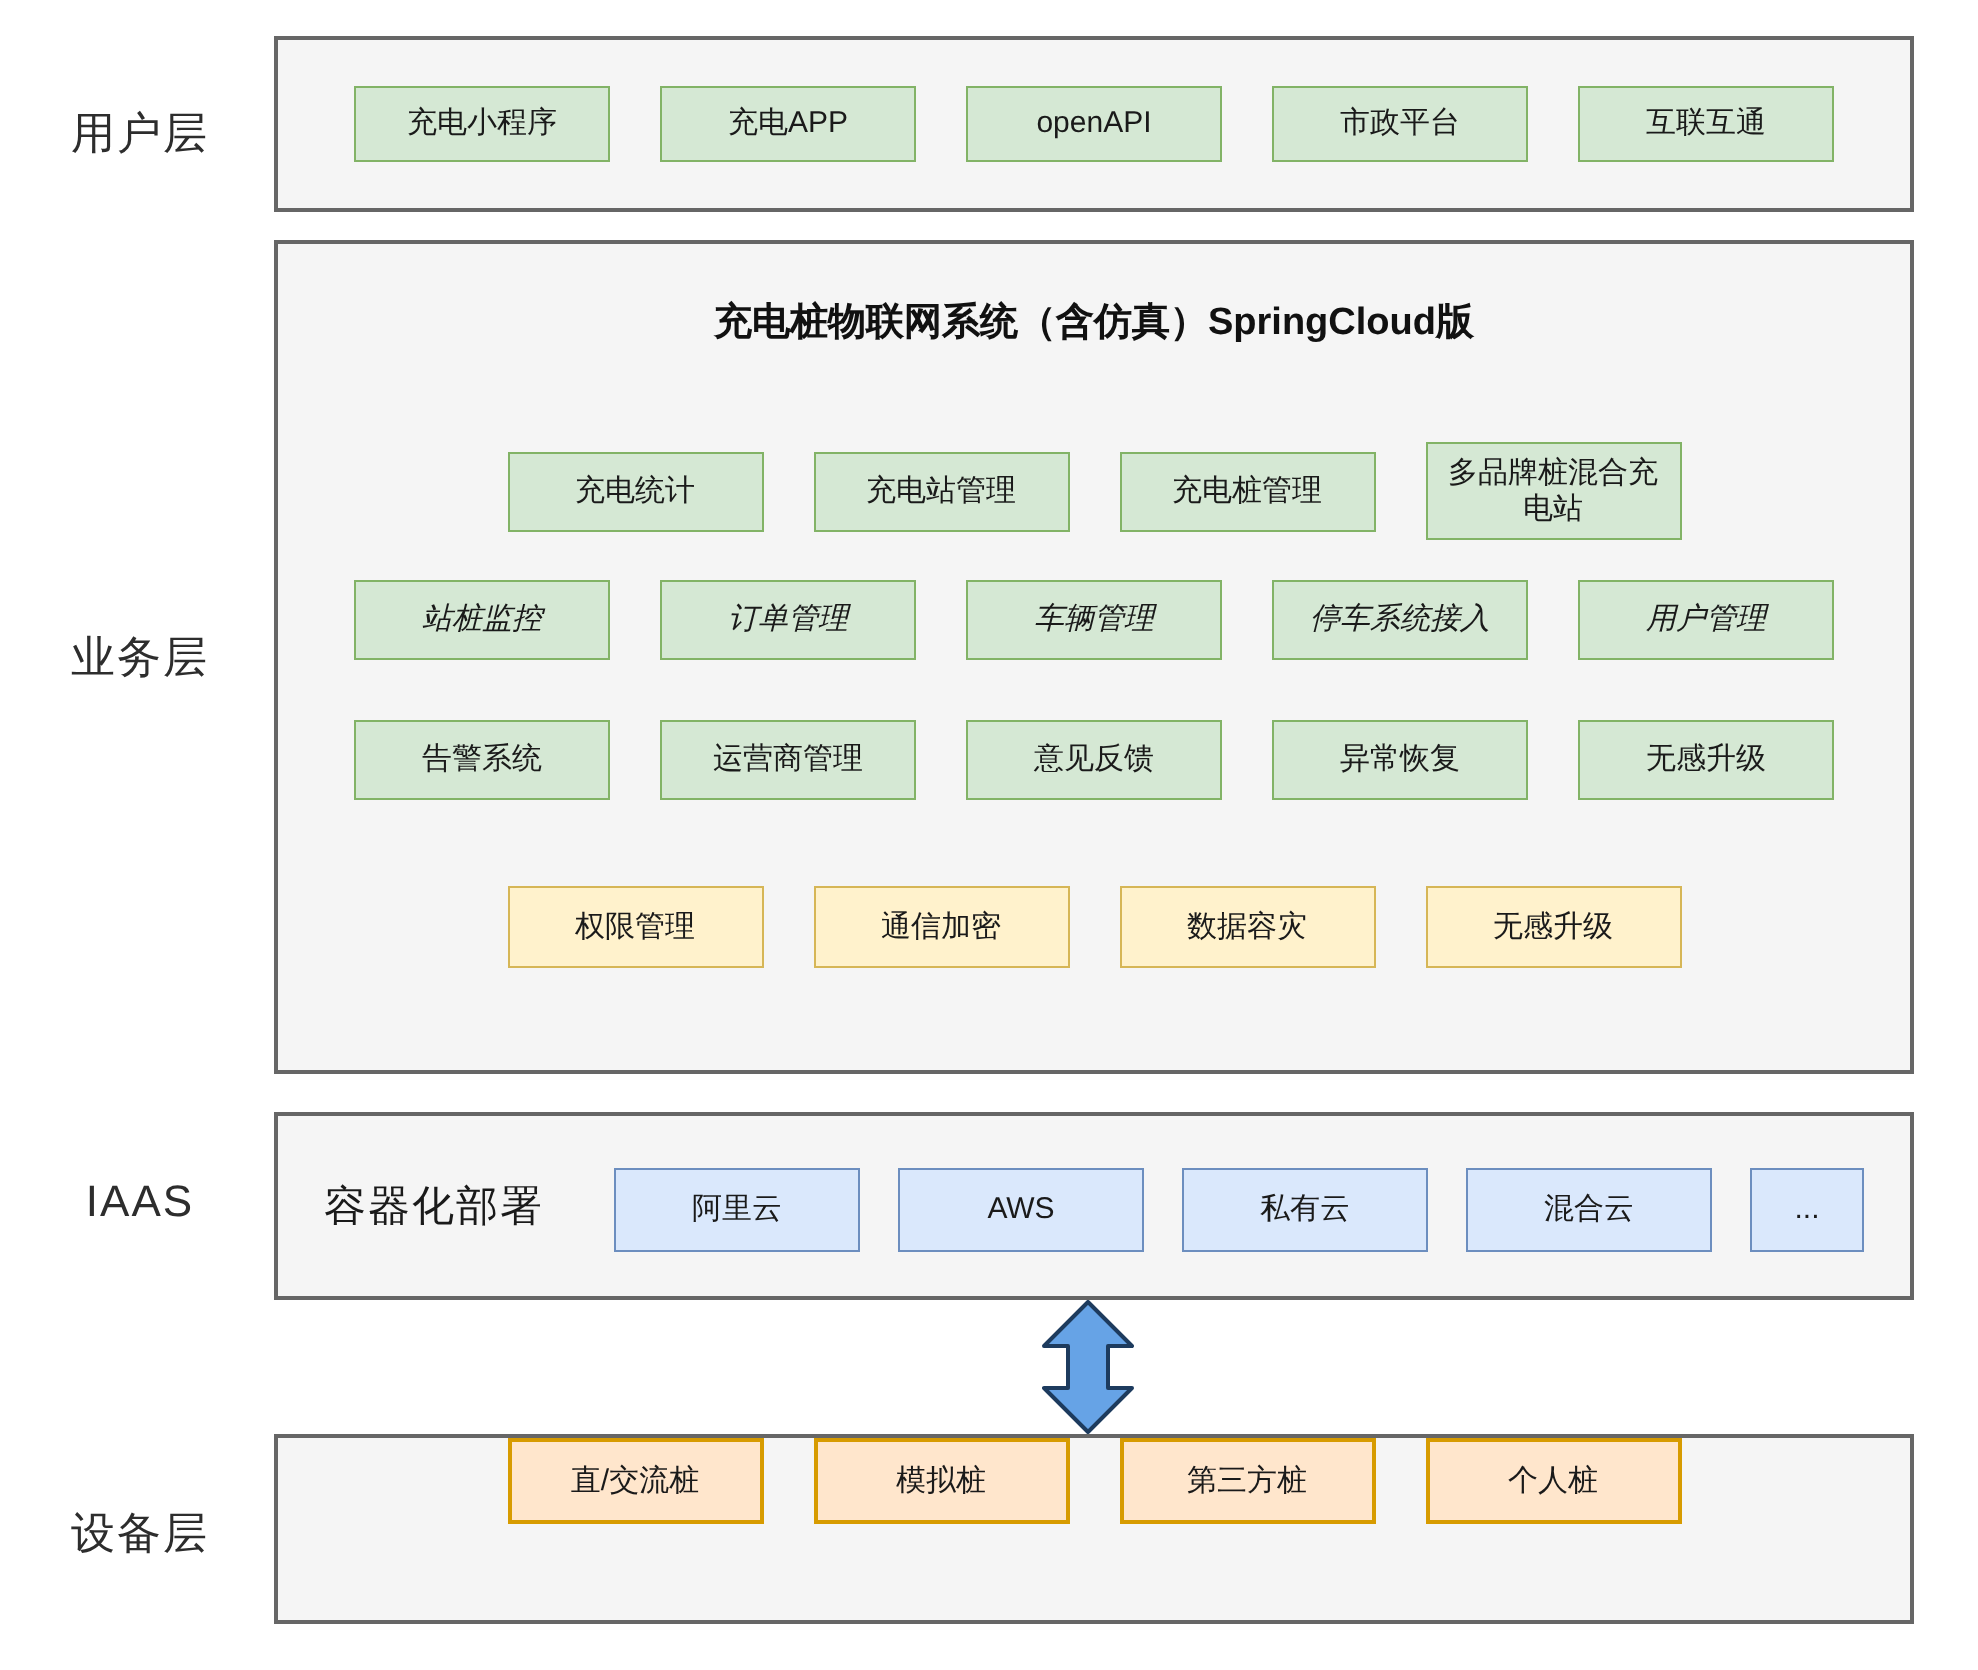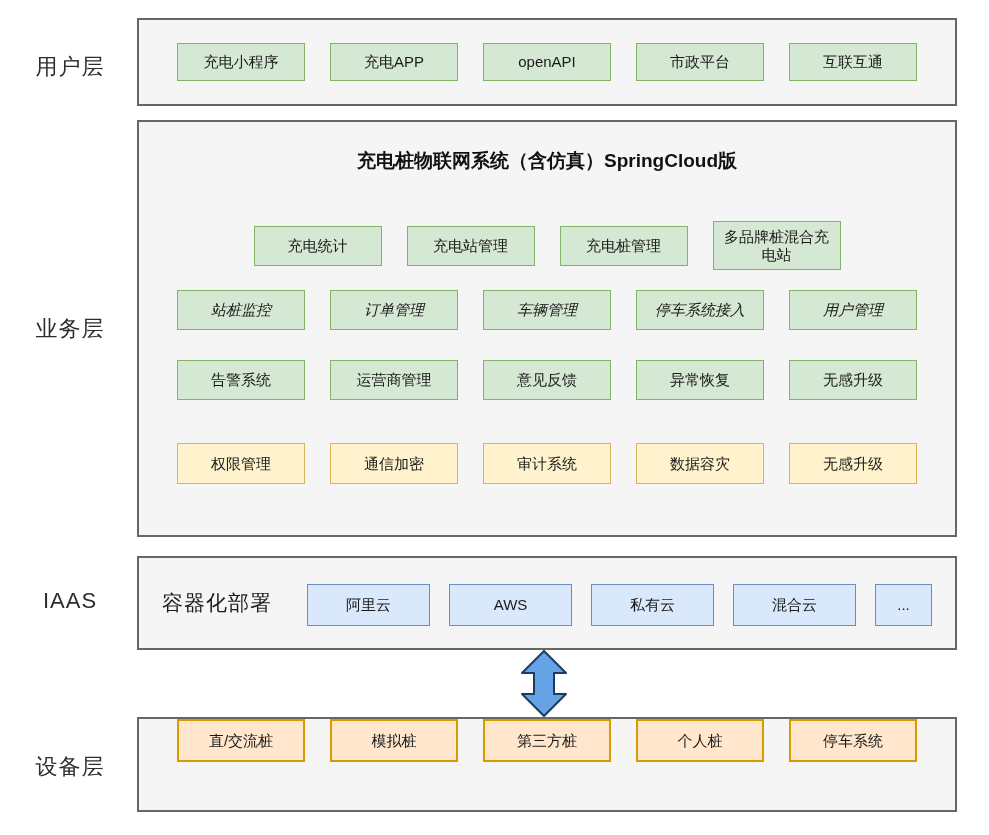--- a/index.html
+++ b/index.html
@@ -117,21 +117,20 @@
       <div class="box green biz">告警系统</div>
       <div class="box green biz">运营商管理</div>
       <div class="box green biz">意见反馈</div>
       <div class="box green biz">异常恢复</div>
       <div class="box green biz">无感升级</div>
     </div>
 
     <div class="hrow biz-row r4">
       <div class="box yellow">权限管理</div>
       <div class="box yellow">通信加密</div>
-      <div class="box yellow">审计系统</div>
       <div class="box yellow">数据容灾</div>
       <div class="box yellow">无感升级</div>
     </div>
   </div>
 
   <div class="container iaas">
     <div class="deploy-label">容器化部署</div>
     <div class="iaas-row">
       <div class="box blue">阿里云</div>
       <div class="box blue">AWS</div>
@@ -146,17 +145,16 @@
       <polygon points="23,1 45,23 33,23 33,44 45,44 23,66 1,44 13,44 13,23 1,23" fill="var(--arrow-fill)" stroke="var(--arrow-border)" stroke-width="2" stroke-linejoin="round"></polygon>
     </svg>
   </div>
 
   <div class="container device">
     <div class="hrow">
       <div class="box orange">直/交流桩</div>
       <div class="box orange">模拟桩</div>
       <div class="box orange">第三方桩</div>
       <div class="box orange">个人桩</div>
-      <div class="box orange">停车系统</div>
     </div>
   </div>
 
 </div>
 
 </body></html>

